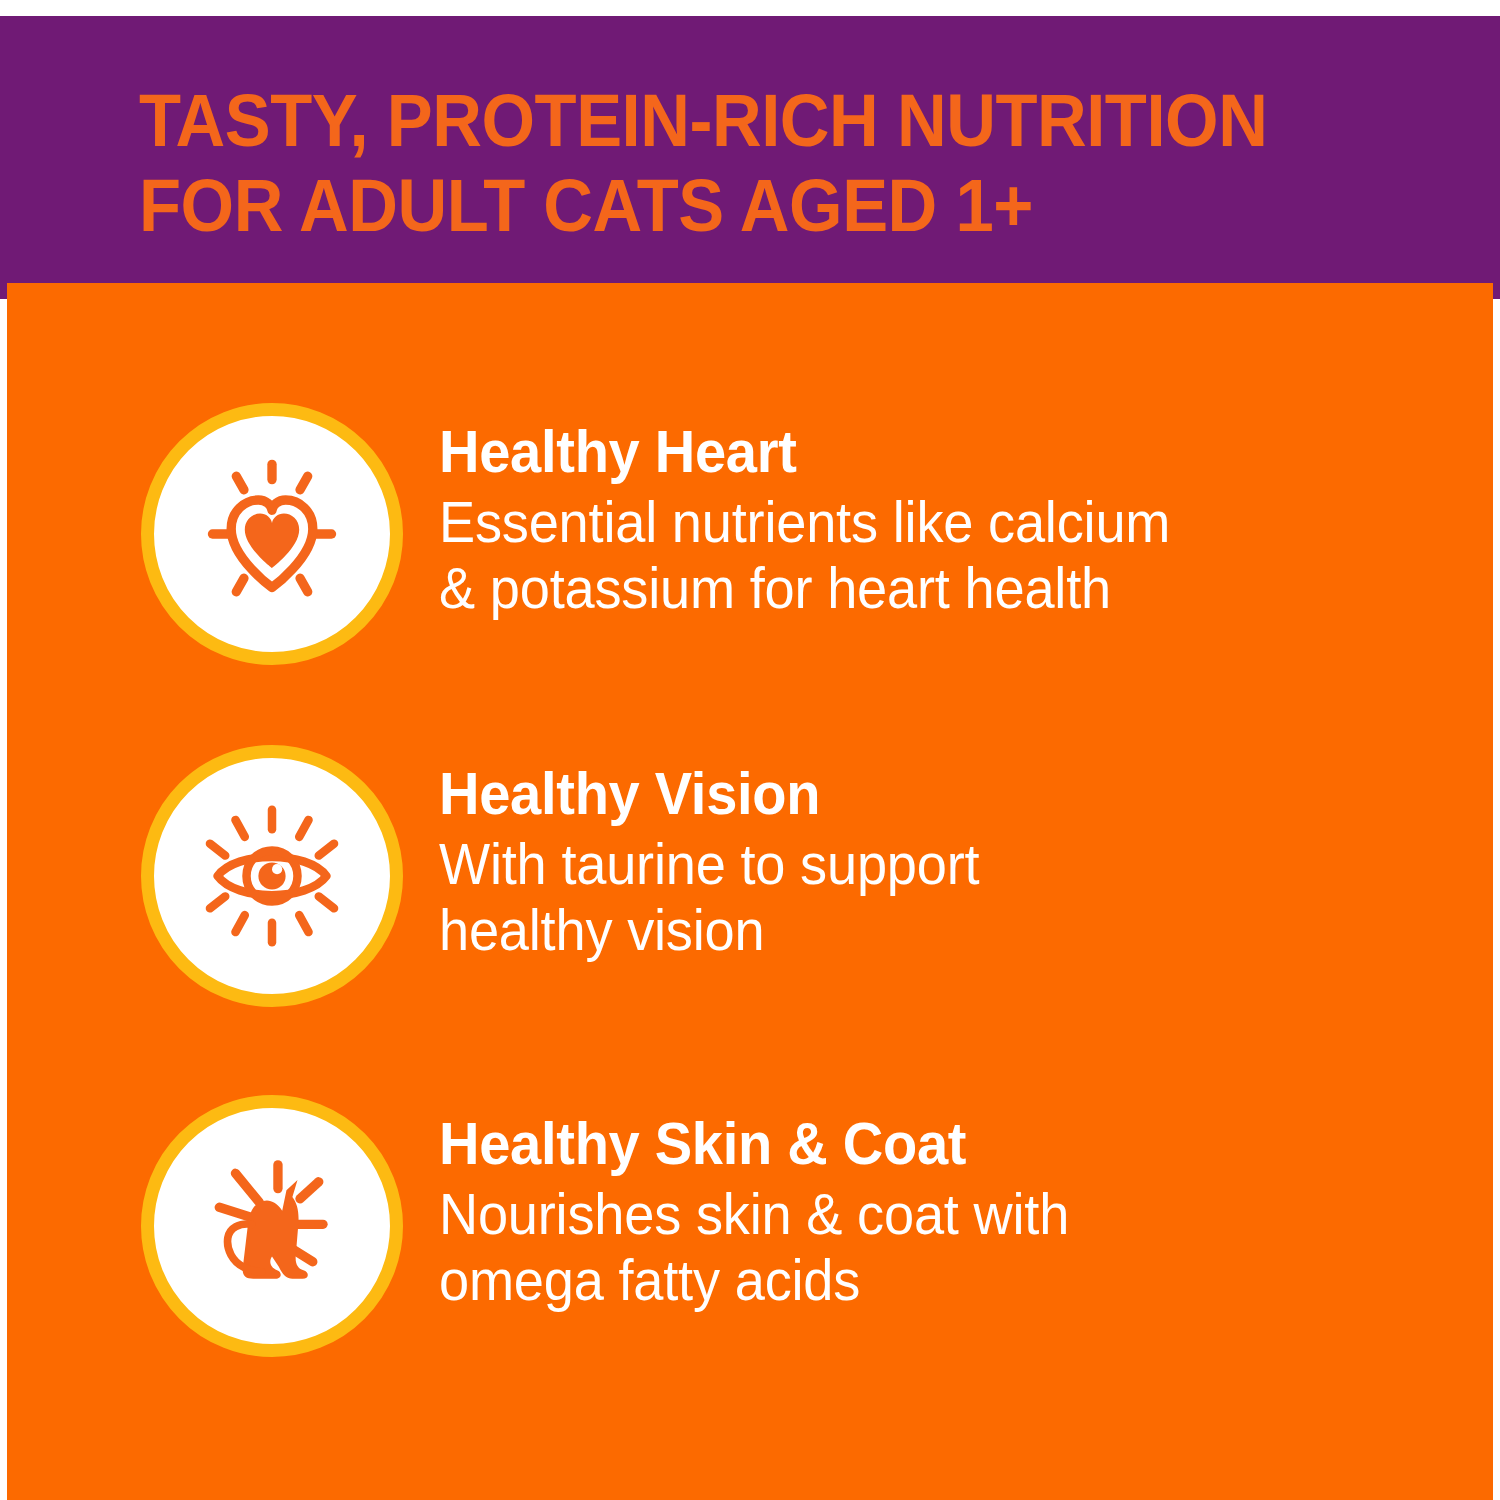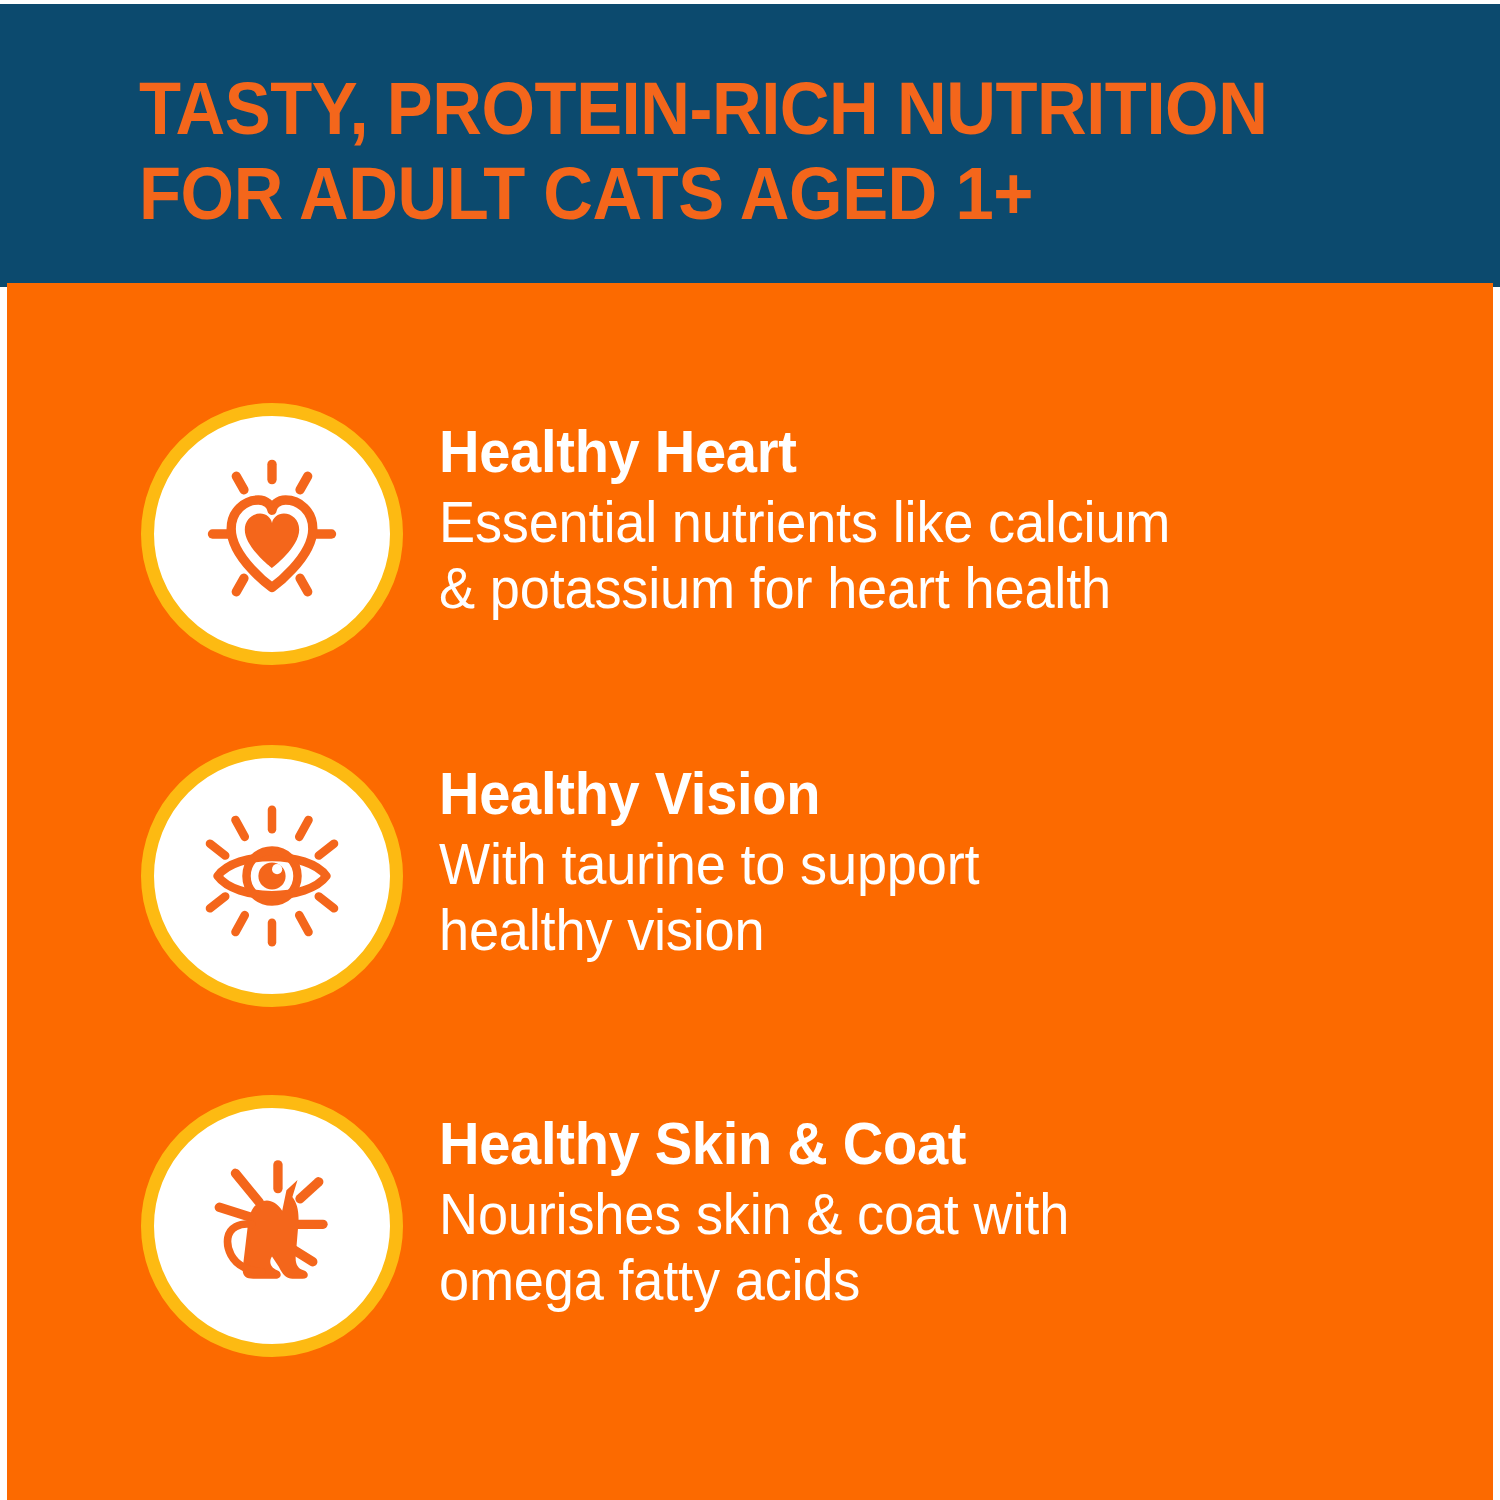--- a/index.html
+++ b/index.html
@@ -19,24 +19,24 @@
     width: 1500px;
     height: 1500px;
     background: #ffffff;
     box-sizing: border-box;
   }
 
   
   .header {
     position: absolute;
     left: 0;
-    top: 4px;
+    top: 16px;
     width: 1500px;
     height: 283px;
-    background: #0c4a6e;
+    background: #701a75;
   }
   .header-title {
     position: absolute;
     left: 139px;
     top: 62px;
     width: 1290px;
     color: #F4661B;
     font-family: "Liberation Sans Narrow", "Liberation Sans", sans-serif;
     font-size: 74px;
     line-height: 85px;

